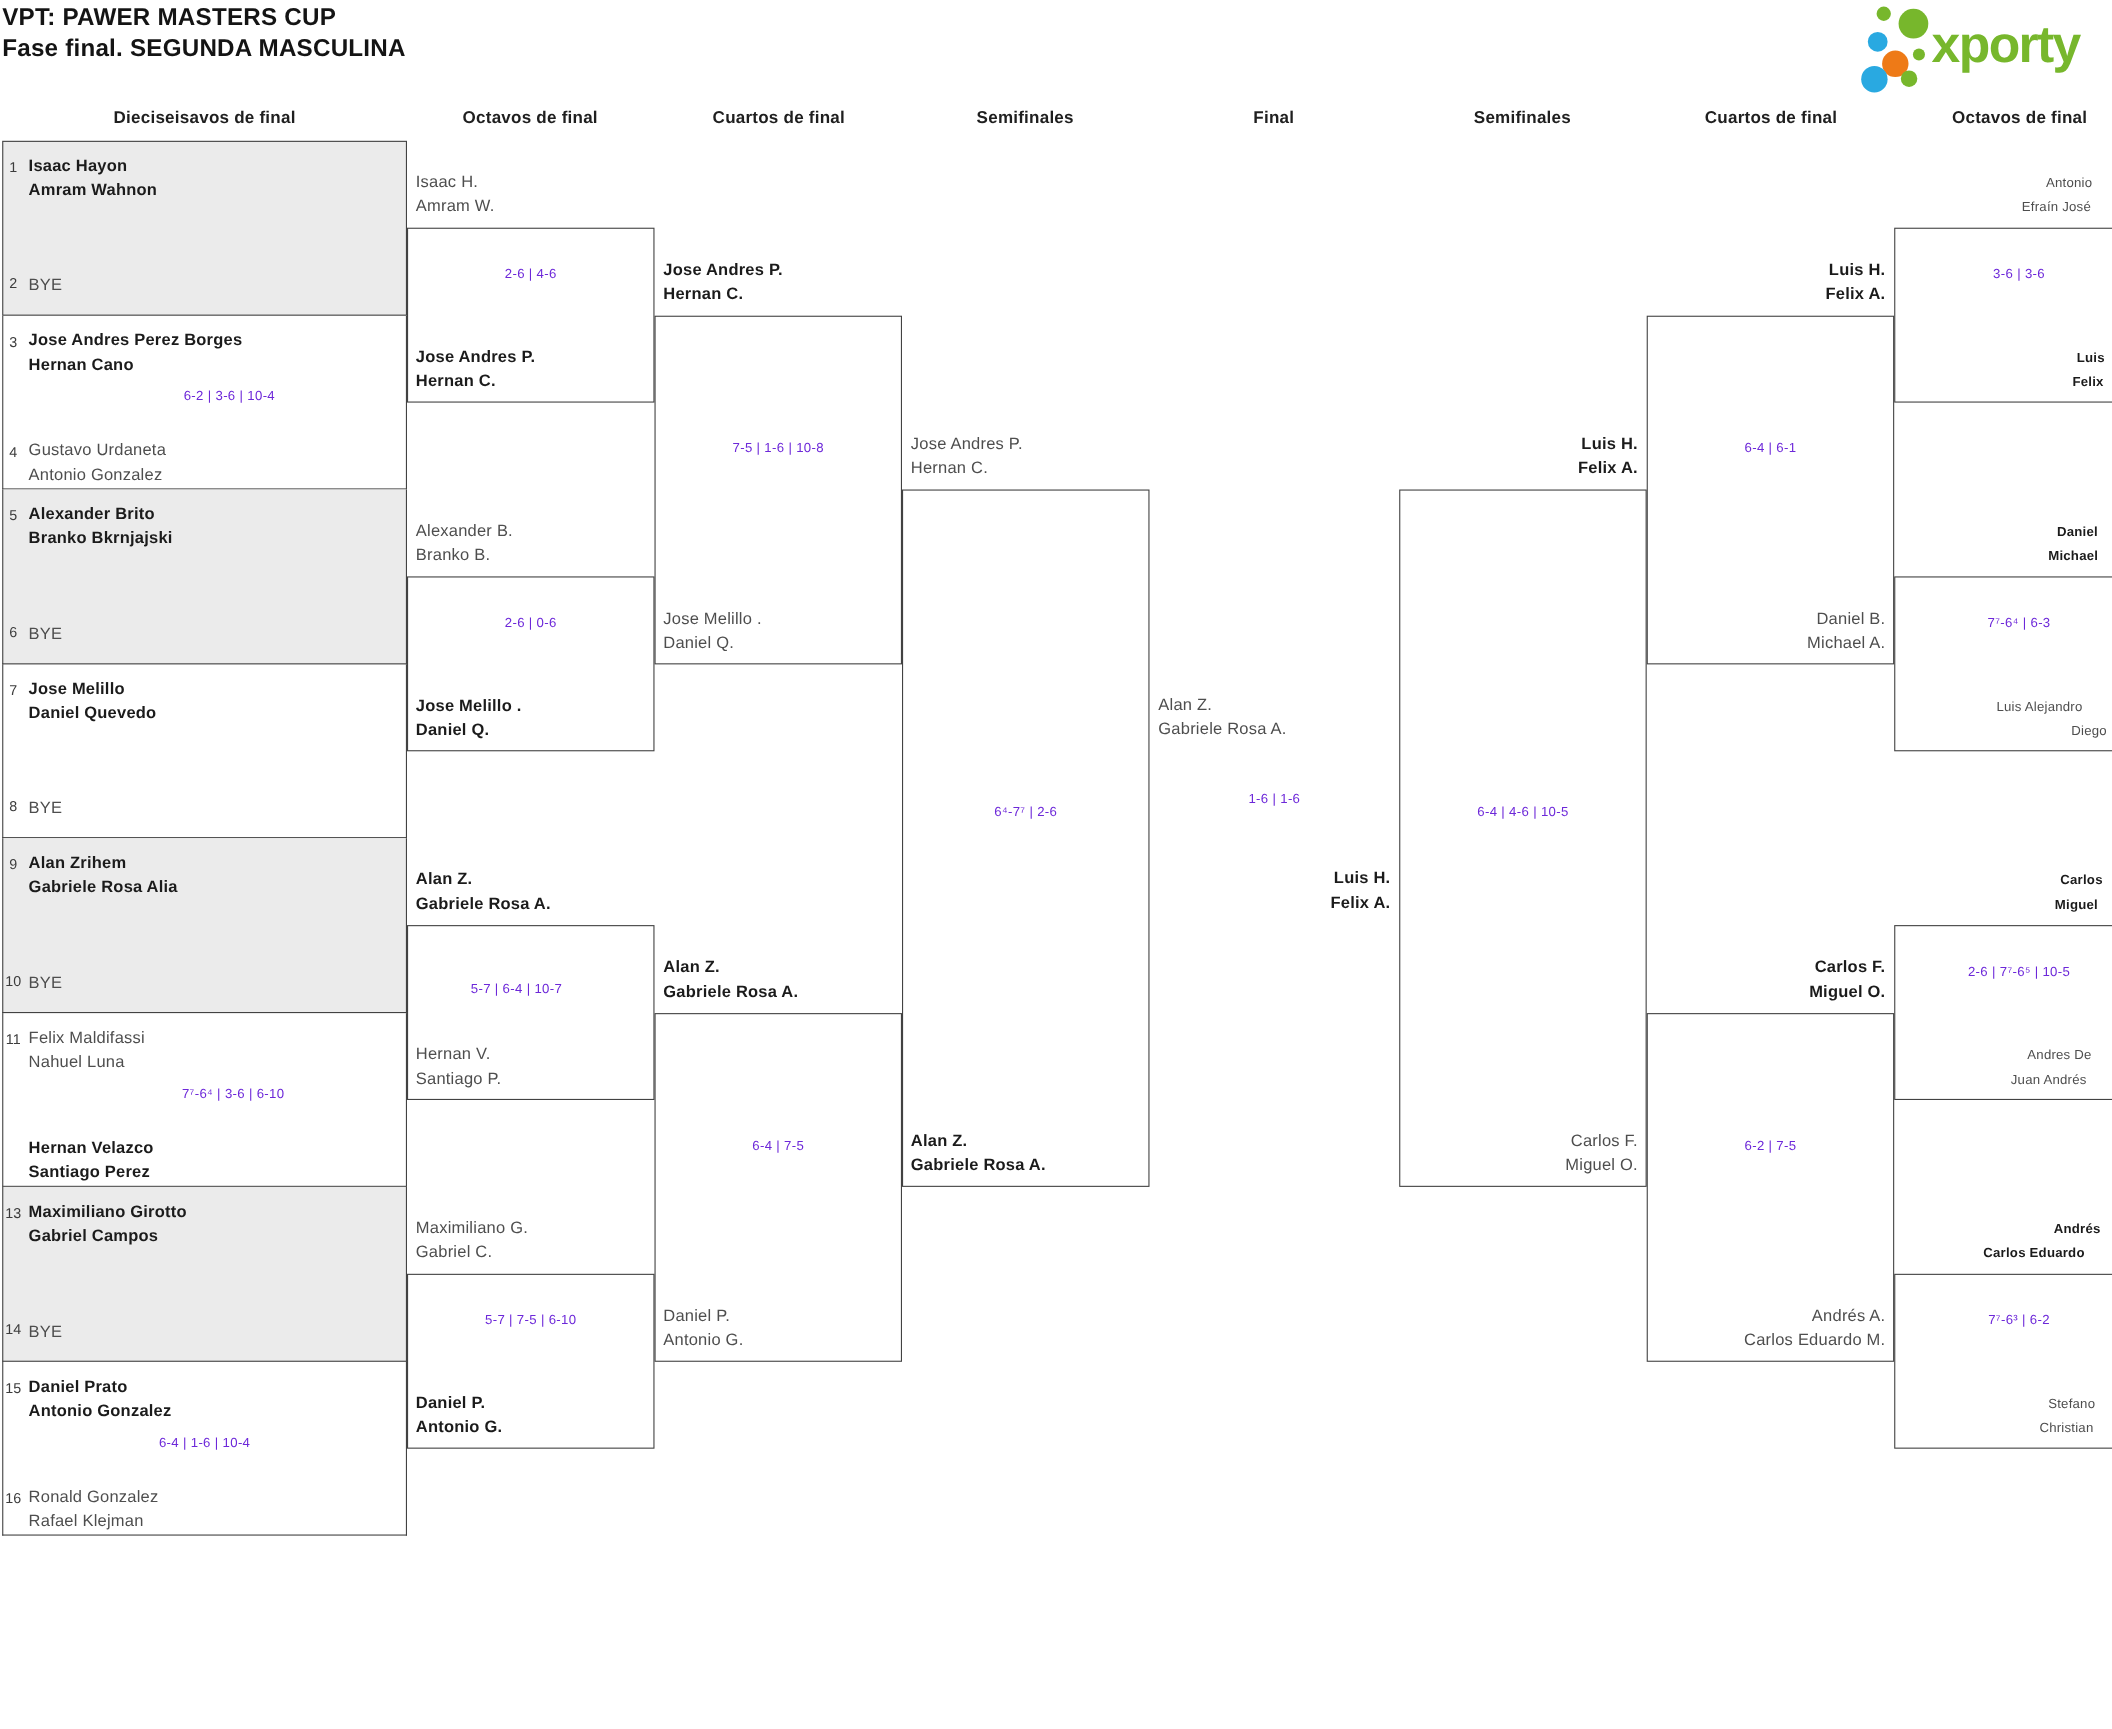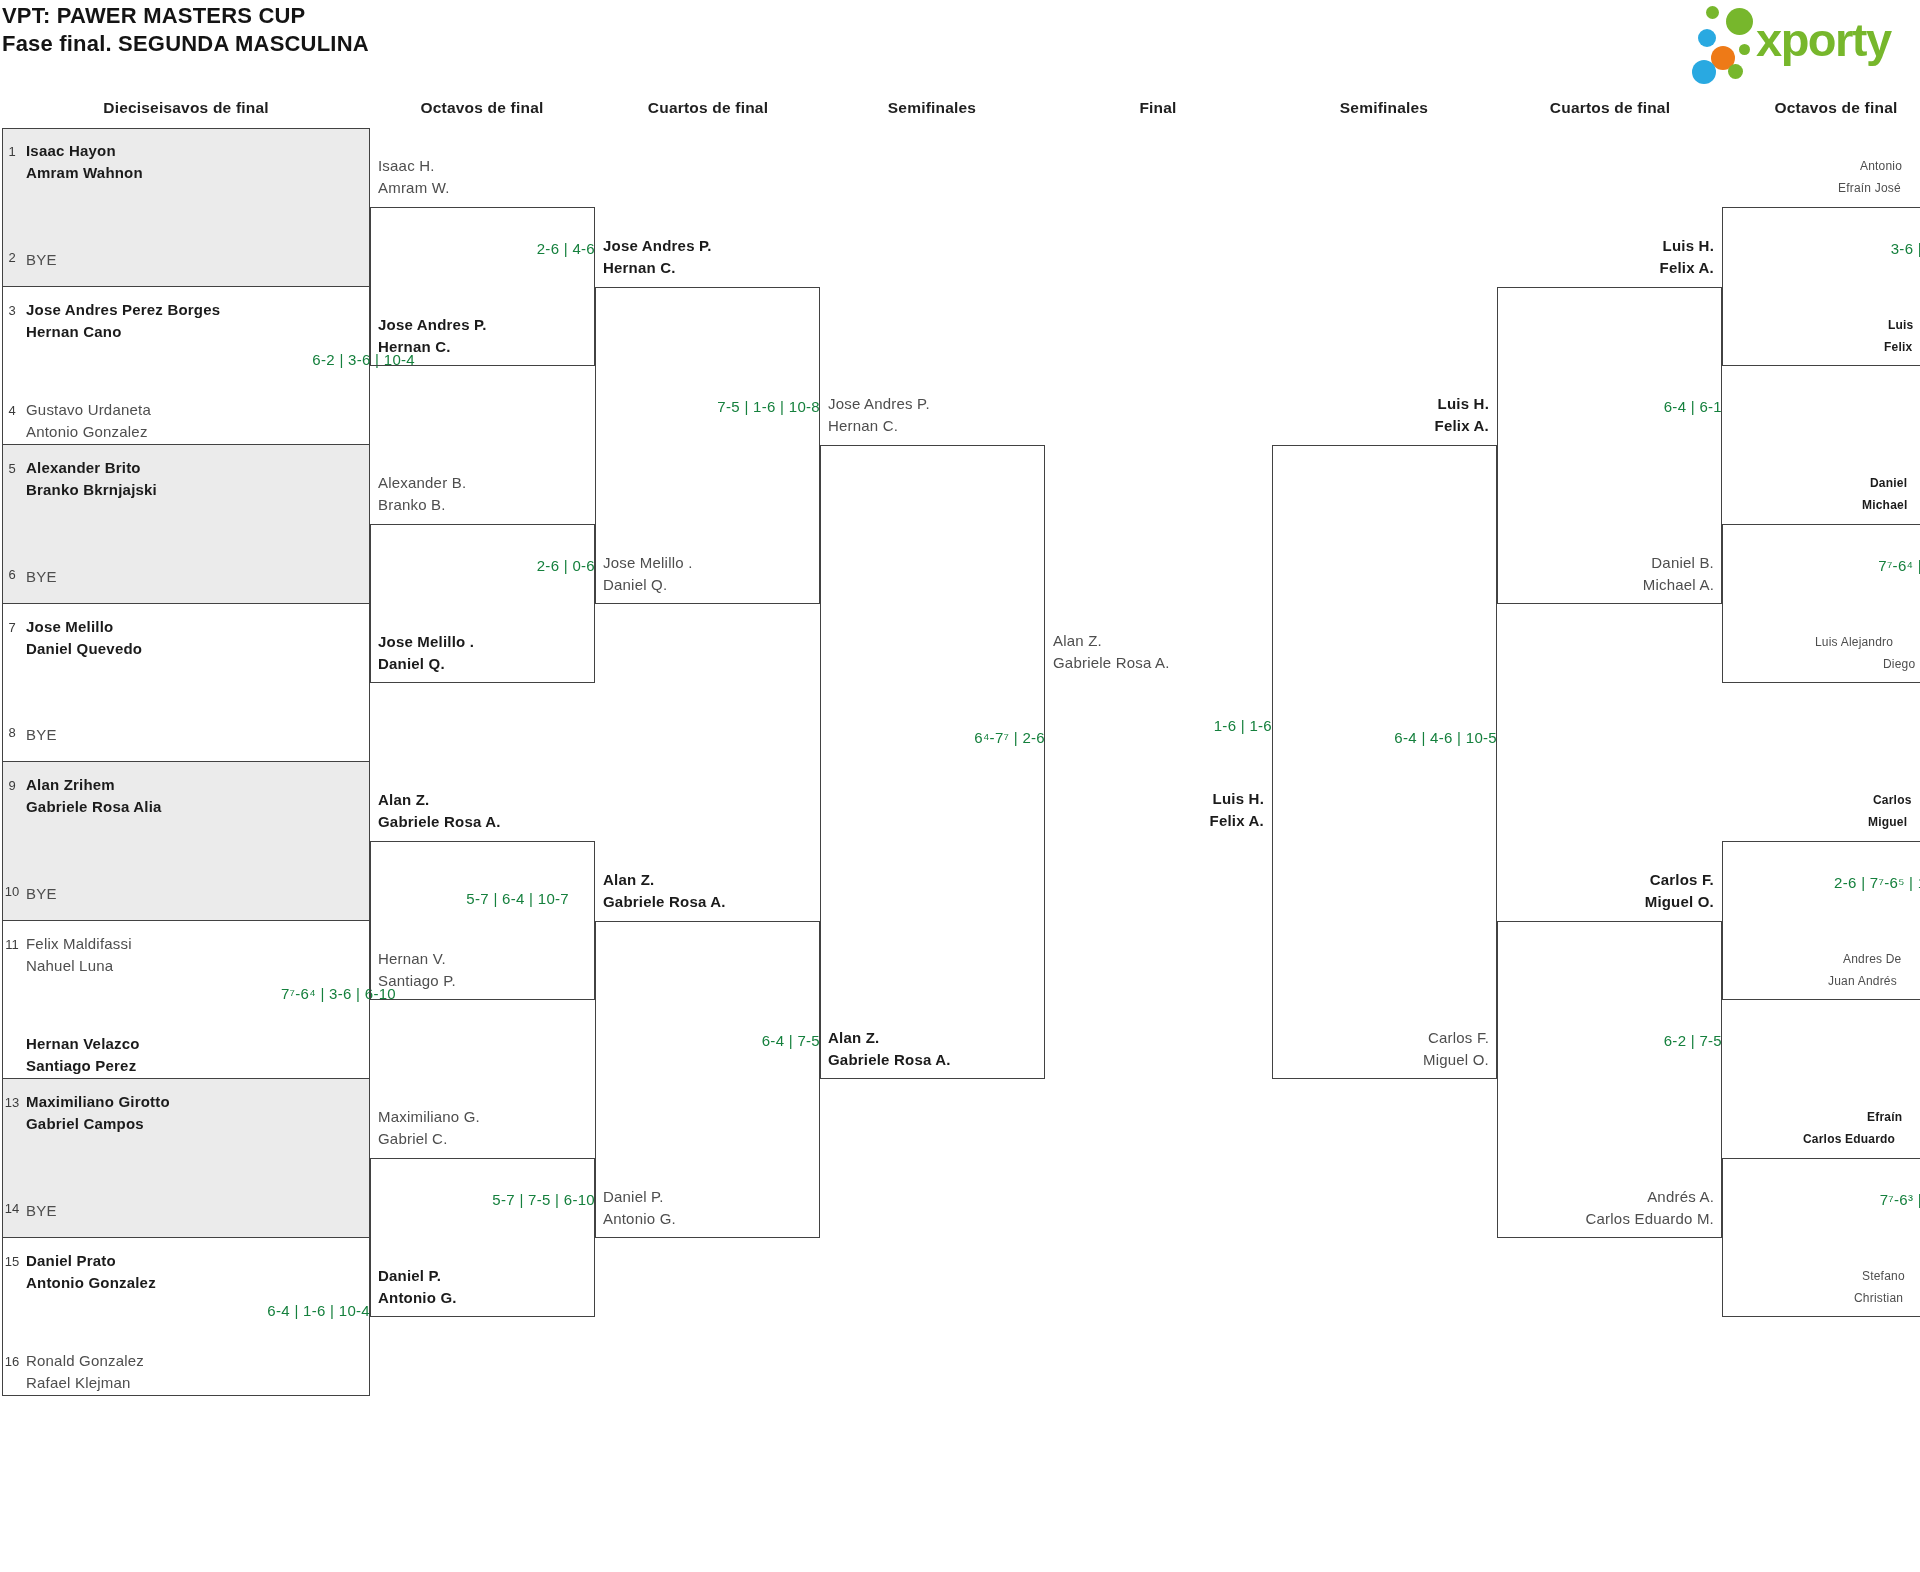--- a/index.html
+++ b/index.html
@@ -16,21 +16,21 @@
     position:absolute;top:99px;width:220px;text-align:center;
     font-size:15.5px;font-weight:600;color:#1f1f1f;letter-spacing:.2px;white-space:nowrap;
   }
   .mbox{position:absolute;border:1.3px solid #424242;box-sizing:border-box;background:transparent;}
   .mbox.first{border-width:1.6px;}
   .mbox.shaded{background:#ebebeb;}
   .team{position:absolute;font-size:15px;line-height:22px;color:#4e4e4e;letter-spacing:.2px;white-space:nowrap;}
   .team.b{font-weight:700;color:#1b1b1b;}
   .frag{position:absolute;font-size:12px;line-height:22px;color:#4e4e4e;letter-spacing:.2px;white-space:nowrap;}
   .frag.b{font-weight:700;color:#1b1b1b;}
-  .score{position:absolute;font-size:15px;line-height:20px;color:#15803d;text-align:right;letter-spacing:.3px;white-space:nowrap;}
+  .score{position:absolute;font-size:12px;line-height:20px;color:#6d28d9;text-align:center;letter-spacing:.3px;white-space:nowrap;}
   .seed{position:absolute;width:20px;text-align:center;font-size:13px;line-height:18px;color:#3c3c3c;}
   
   .logo{position:absolute;left:1686px;top:2px;width:232px;height:86px;}
   .logo .dot{position:absolute;border-radius:50%;}
   .logo .word{position:absolute;left:70px;top:8px;font-size:47px;line-height:60px;font-weight:700;letter-spacing:-1.5px;}
 </style>
 </head>
 <body>
 
 <div class="title">
@@ -269,17 +269,17 @@
     <div class="frag" style="left: 1815px; top: 630.75px;">Luis Alejandro</div>
     <div class="frag" style="left: 1883px; top: 652.75px;">Diego</div>
     <div class="mbox" style="left: 1722px; top: 841.25px; width: 227px; height: 158.5px;"></div>
     <div class="score" style="left: 1722px; width: 227px; top: 872.5px;">2-6 | 7⁷-6⁵ | 10-5</div>
     <div class="frag b" style="left: 1873px; top: 789.25px;">Carlos</div>
     <div class="frag b" style="left: 1868px; top: 811.25px;">Miguel</div>
     <div class="frag" style="left: 1843px; top: 947.75px;">Andres De</div>
     <div class="frag" style="left: 1828px; top: 969.75px;">Juan Andrés</div>
     <div class="mbox" style="left: 1722px; top: 1158.25px; width: 227px; height: 158.5px;"></div>
     <div class="score" style="left: 1722px; width: 227px; top: 1189.5px;">7⁷-6³ | 6-2</div>
-    <div class="frag b" style="left: 1867px; top: 1106.25px;">Efraín</div>
+    <div class="frag b" style="left: 1867px; top: 1106.25px;">Andrés</div>
     <div class="frag b" style="left: 1803px; top: 1128.25px;">Carlos Eduardo</div>
     <div class="frag" style="left: 1862px; top: 1264.75px;">Stefano</div>
     <div class="frag" style="left: 1854px; top: 1286.75px;">Christian</div>
   </div>
 
 </body></html>

